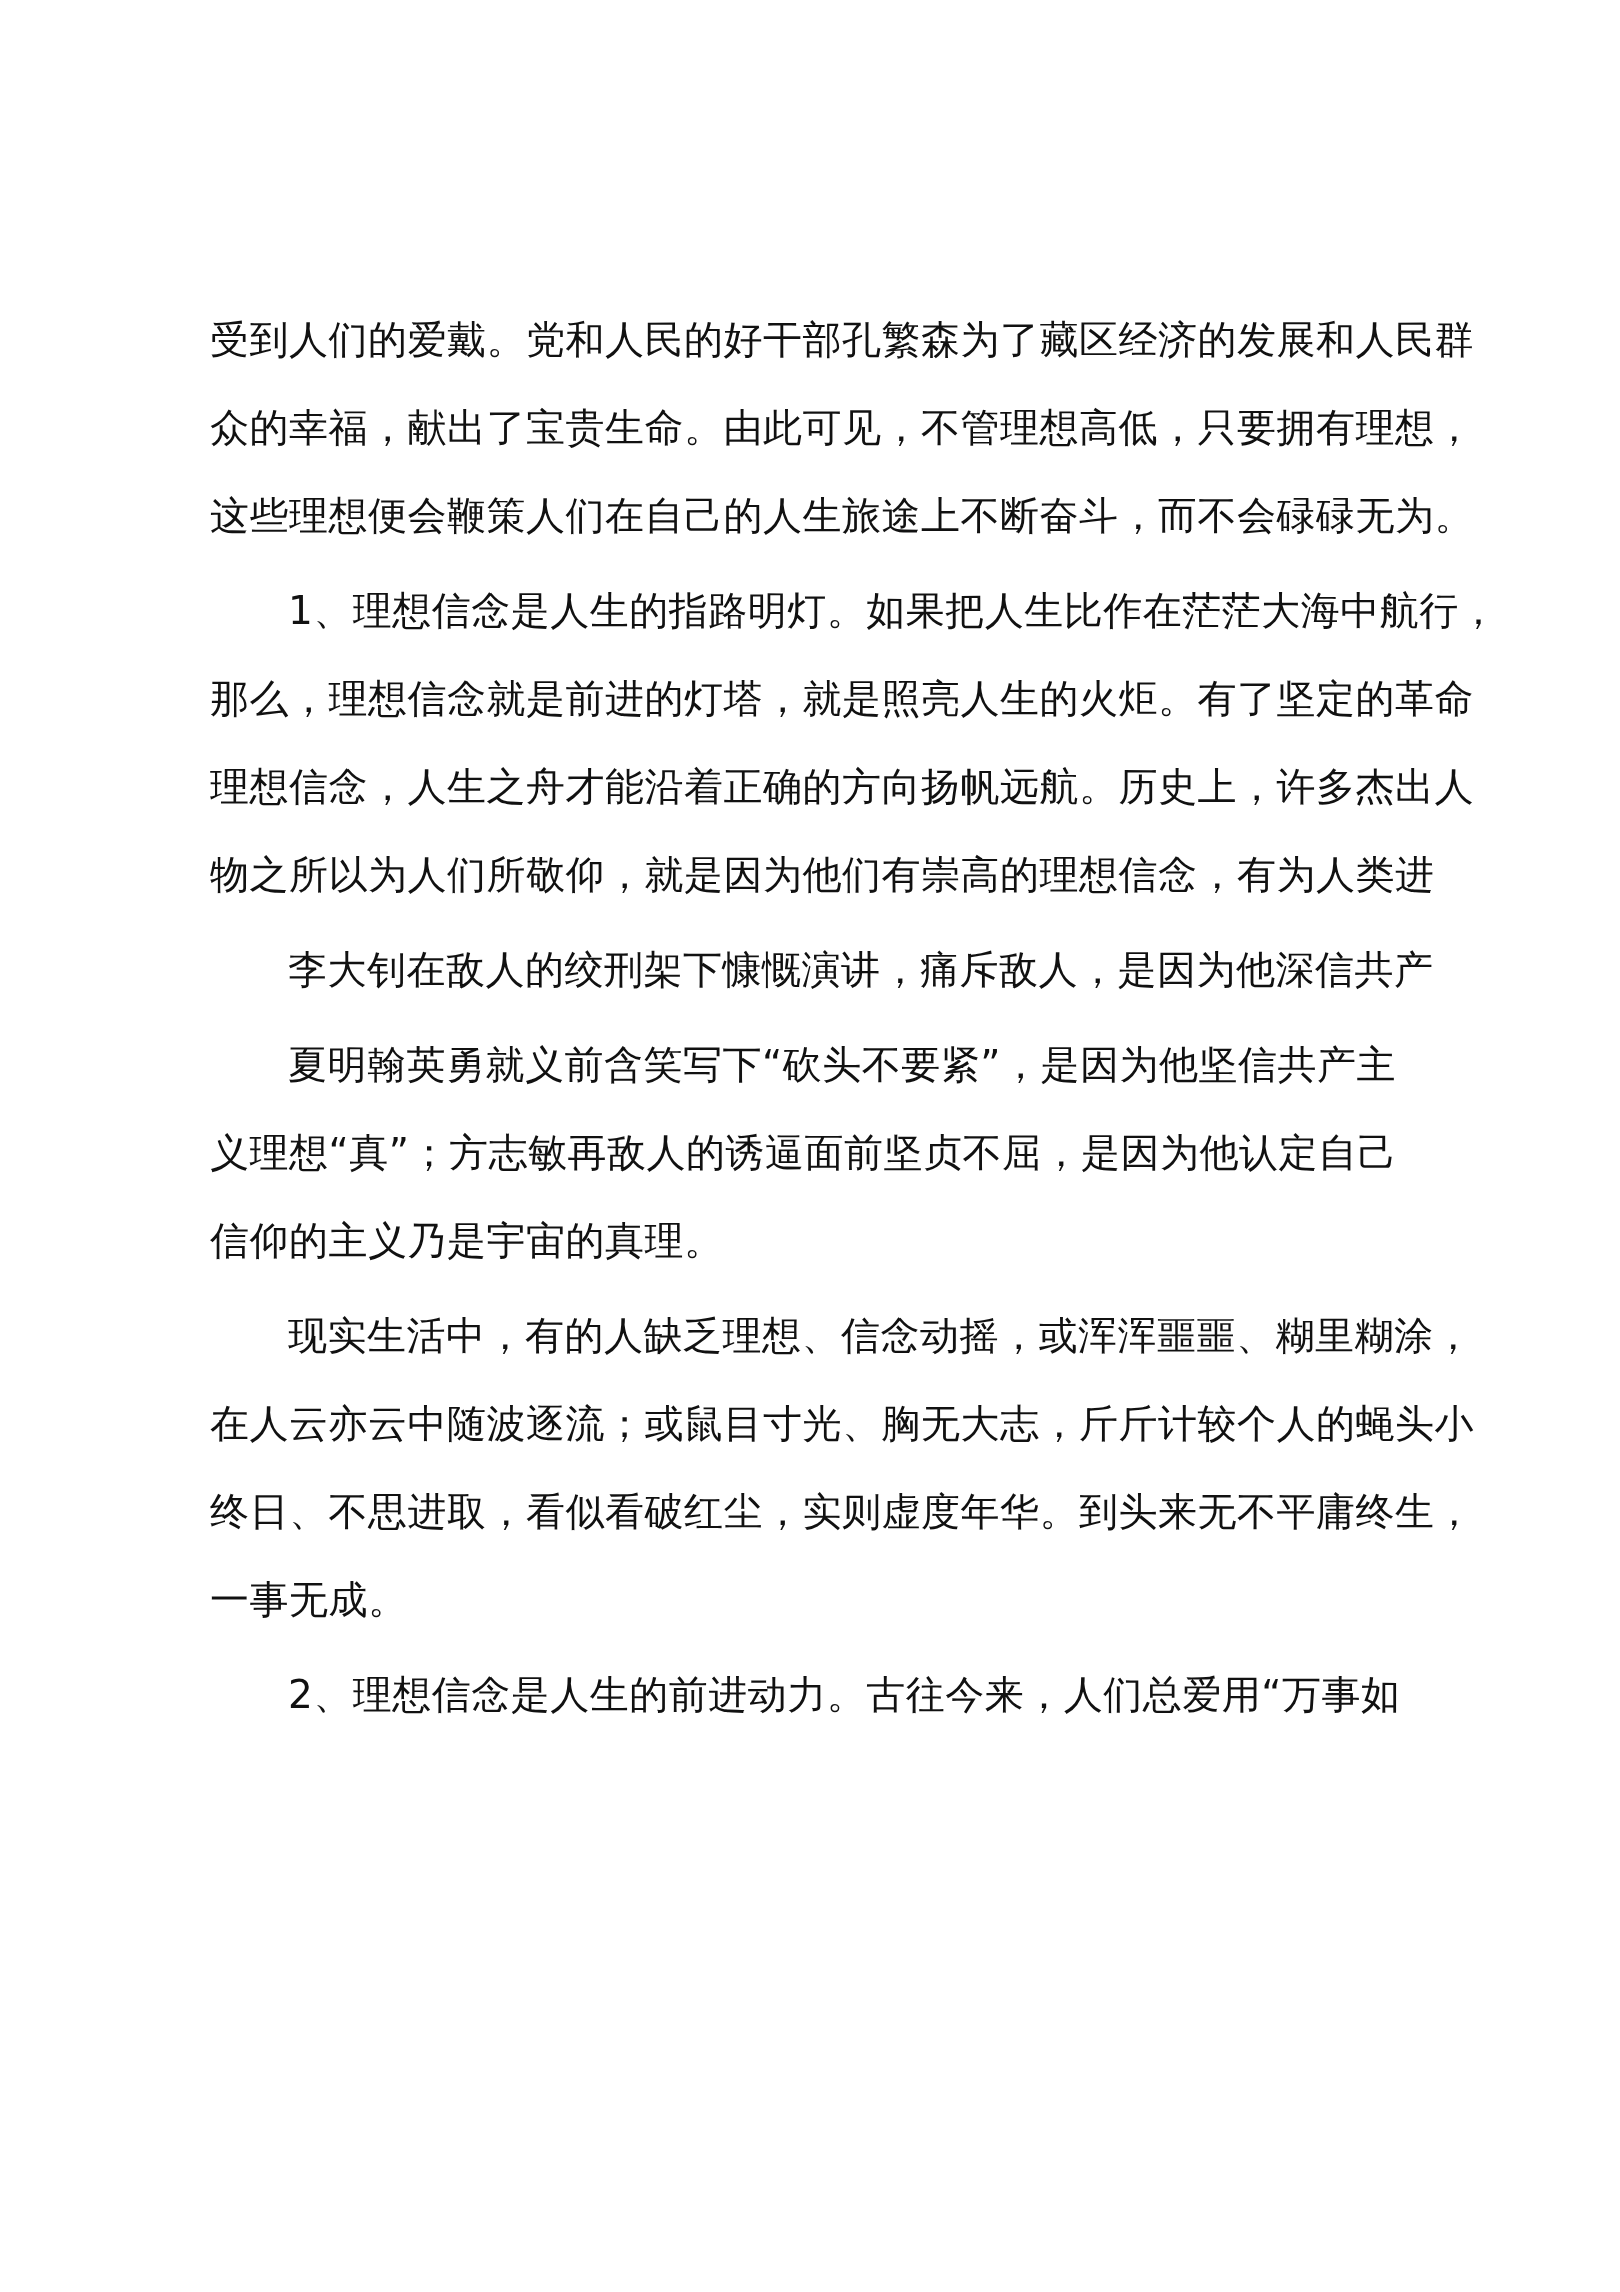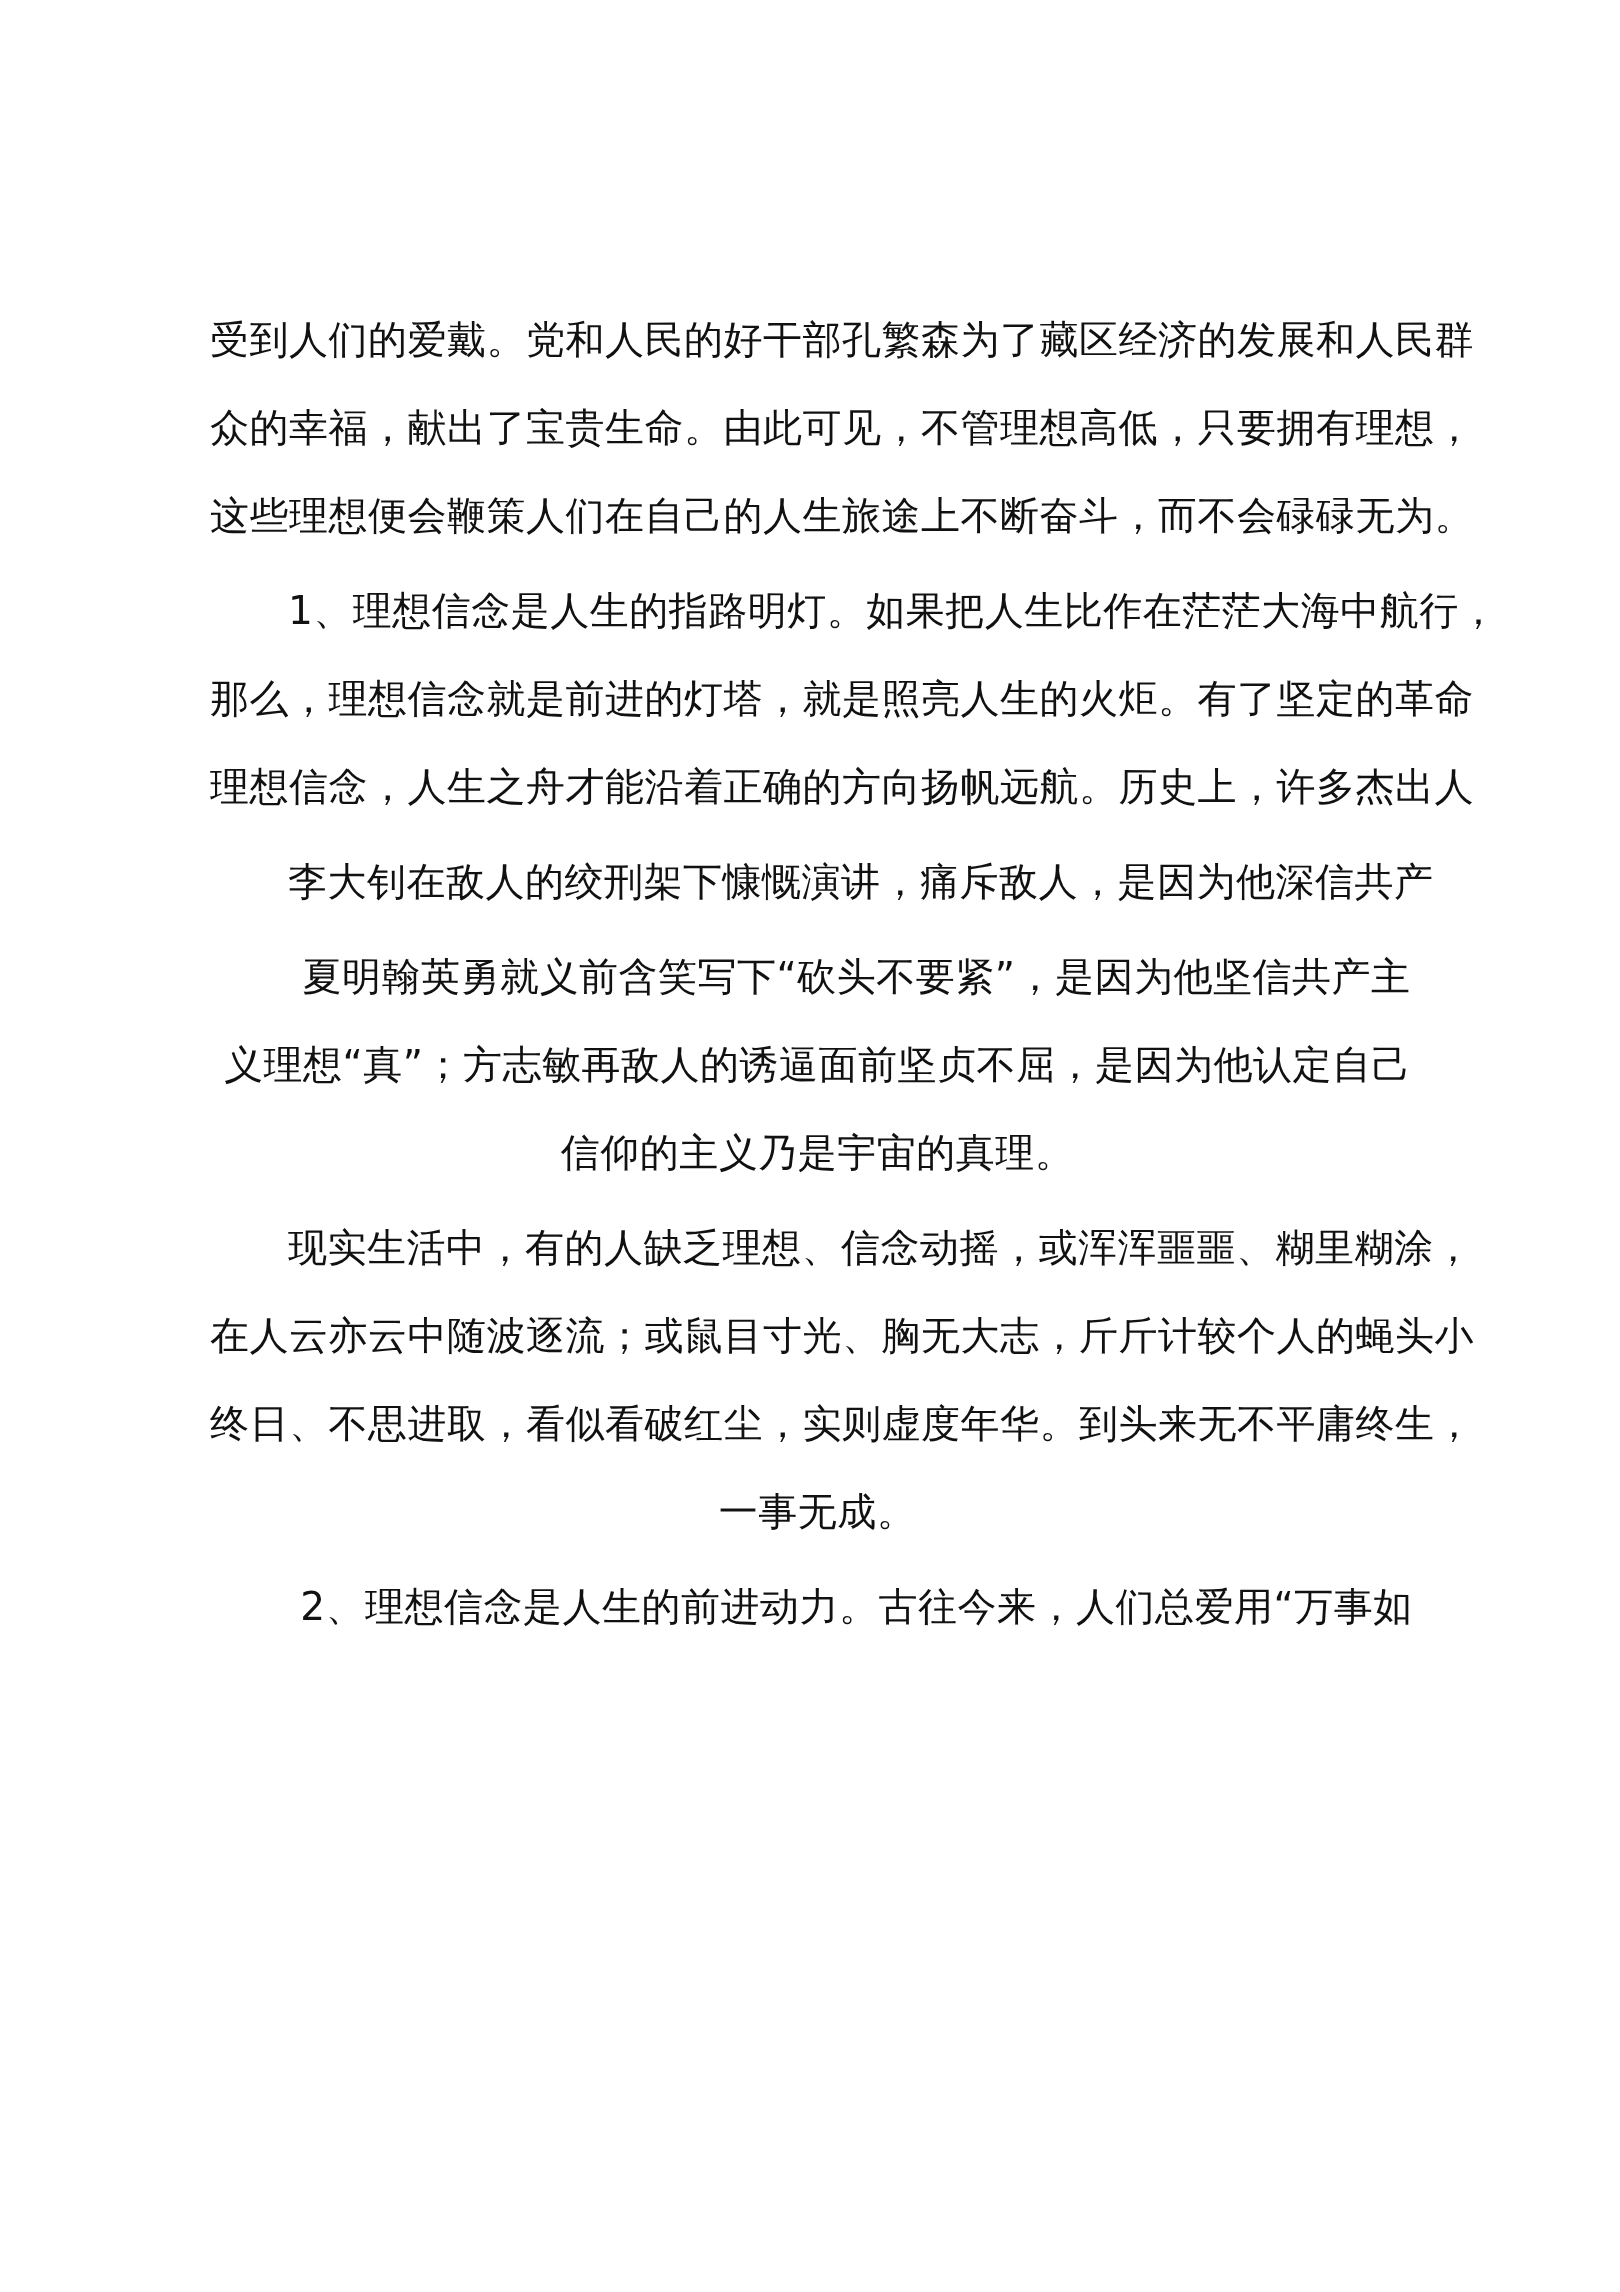--- a/index.html
+++ b/index.html
@@ -28,38 +28,38 @@
     width: 1215px;
     font-family: "DejaVu Sans", "Liberation Sans", sans-serif;
     font-size: 39px;
     color: #111111;
   }
   .line {
     height: 88px;
     line-height: 55px;
     white-space: nowrap;
     letter-spacing: 0.5px;
-    text-align: center;
   }
   .line.indent {
     padding-left: 78px;
     margin-top: 7px;
   }
 </style>
 </head>
 <body>
 
 <div class="page">
   <div class="content">
     <div class="line">受到人们的爱戴。党和人民的好干部孔繁森为了藏区经济的发展和人民群</div>
     <div class="line">众的幸福，献出了宝贵生命。由此可见，不管理想高低，只要拥有理想，</div>
     <div class="line">这些理想便会鞭策人们在自己的人生旅途上不断奋斗，而不会碌碌无为。</div>
     <div class="line indent">1、理想信念是人生的指路明灯。如果把人生比作在茫茫大海中航行，</div>
     <div class="line">那么，理想信念就是前进的灯塔，就是照亮人生的火炬。有了坚定的革命</div>
     <div class="line">理想信念，人生之舟才能沿着正确的方向扬帆远航。历史上，许多杰出人</div>
+    <div class="line">物之所以为人们所敬仰，就是因为他们有崇高的理想信念，有为人类进</div>
     <div class="line indent">李大钊在敌人的绞刑架下慷慨演讲，痛斥敌人，是因为他深信共产</div>
     <div class="line indent">夏明翰英勇就义前含笑写下“砍头不要紧”，是因为他坚信共产主</div>
     <div class="line">义理想“真”；方志敏再敌人的诱逼面前坚贞不屈，是因为他认定自己</div>
     <div class="line">信仰的主义乃是宇宙的真理。</div>
     <div class="line indent">现实生活中，有的人缺乏理想、信念动摇，或浑浑噩噩、糊里糊涂，</div>
     <div class="line">在人云亦云中随波逐流；或鼠目寸光、胸无大志，斤斤计较个人的蝇头小</div>
     <div class="line">终日、不思进取，看似看破红尘，实则虚度年华。到头来无不平庸终生，</div>
     <div class="line">一事无成。</div>
     <div class="line indent">2、理想信念是人生的前进动力。古往今来，人们总爱用“万事如</div>
   </div>

